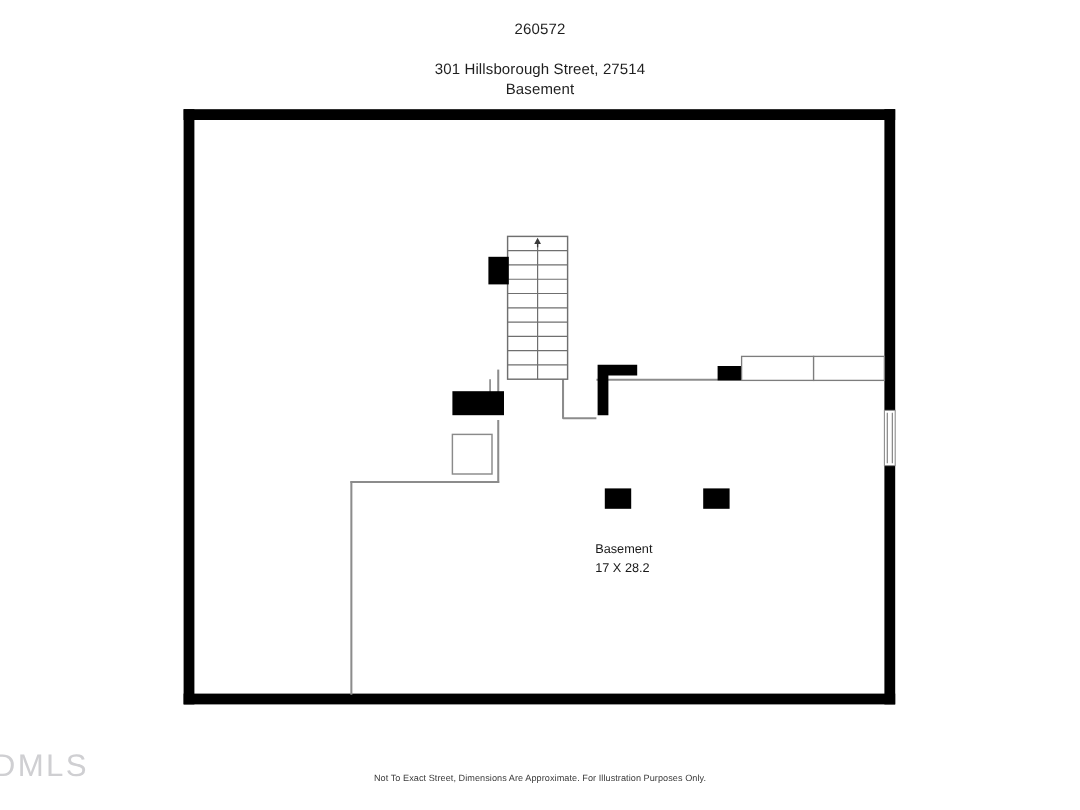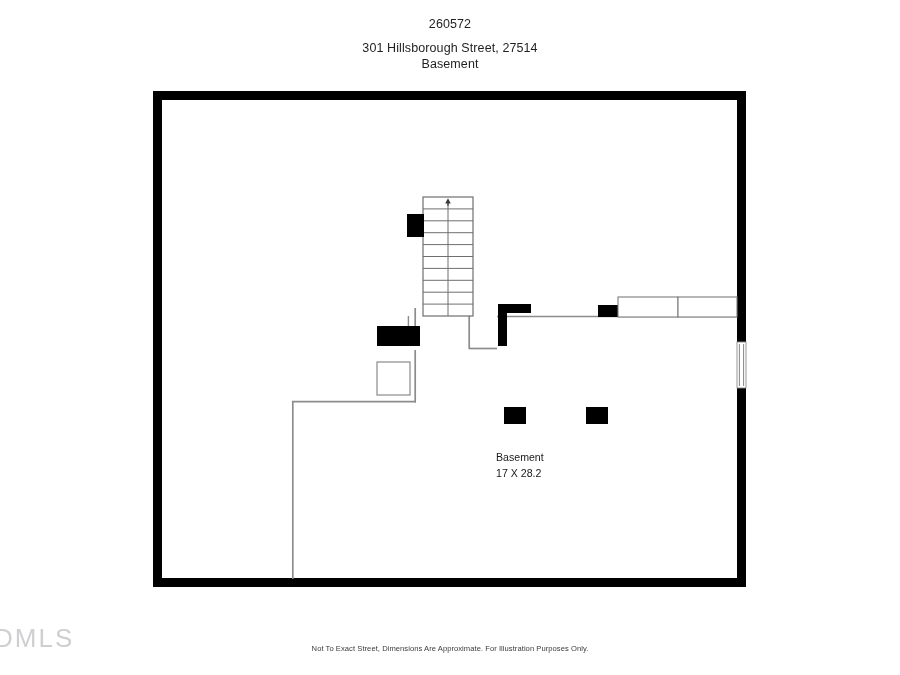--- a/index.html
+++ b/index.html
@@ -29,21 +29,21 @@
     text-align: center;
     padding-top: 16px;
   }
   .plan-id {
     font-size: 12.5px;
     line-height: 17px;
     color: #1f1f1f;
     letter-spacing: 0.1px;
   }
   .address-block {
-    margin-top: 8px;
+    margin-top: 18px;
   }
   .address-line {
     font-size: 12.5px;
     line-height: 15.5px;
     color: #1f1f1f;
     letter-spacing: 0.1px;
   }
   .level-line {
     font-size: 12.5px;
     line-height: 15.5px;

